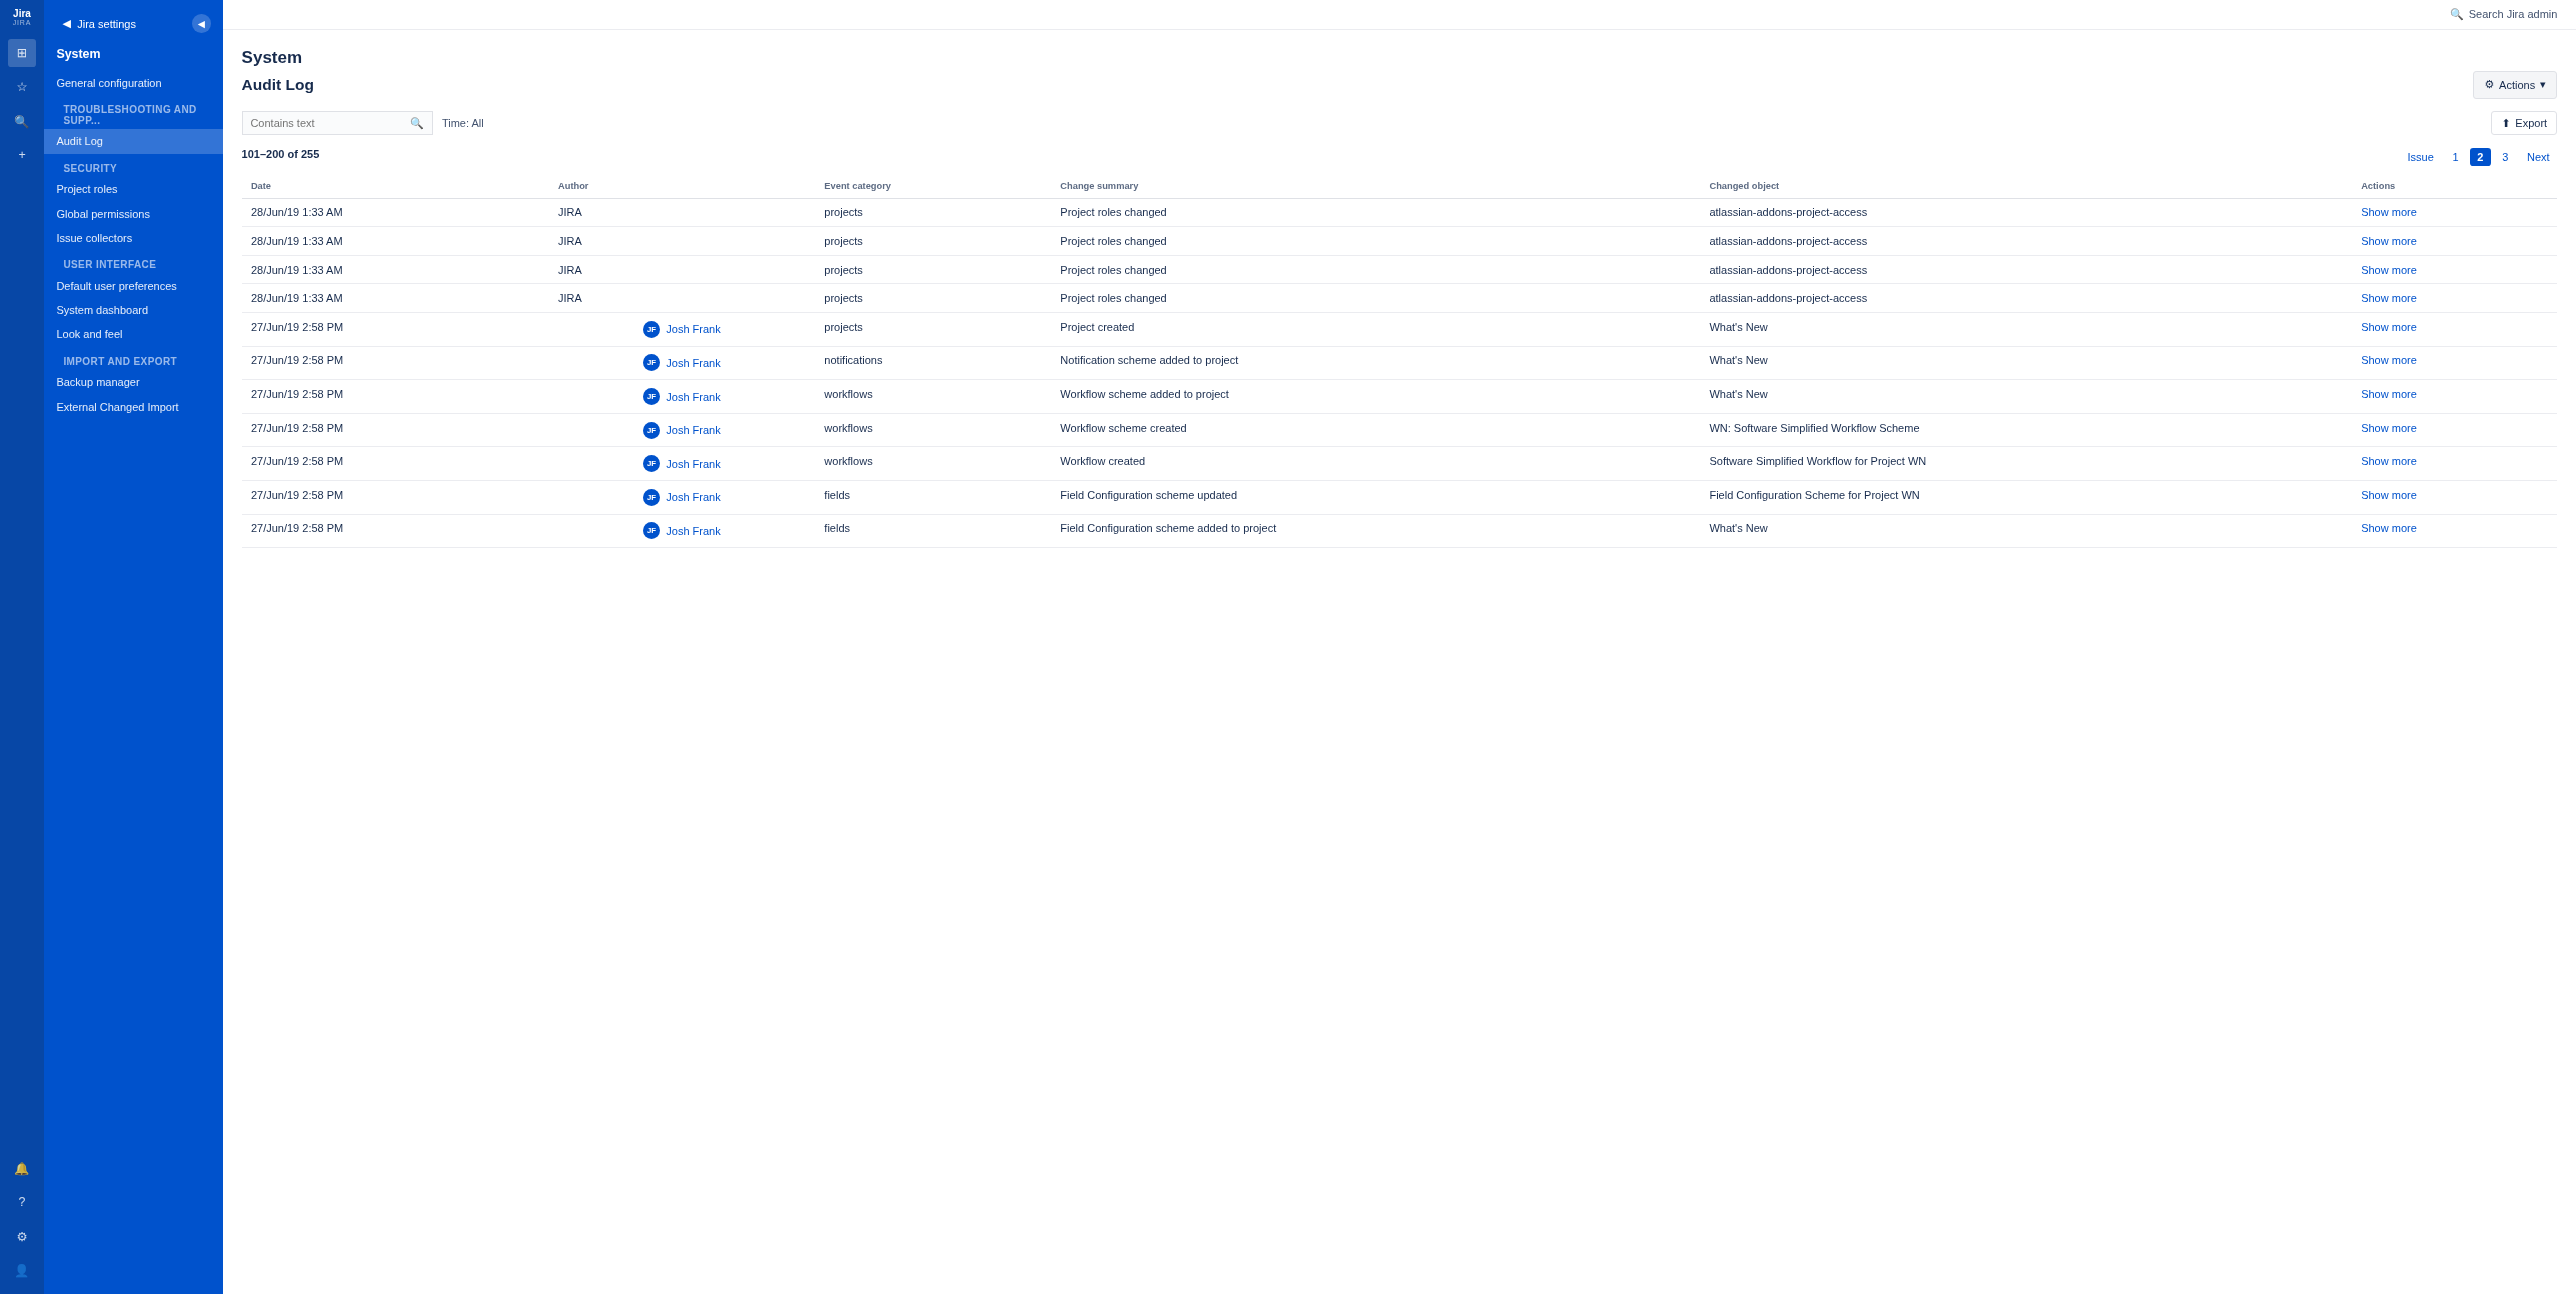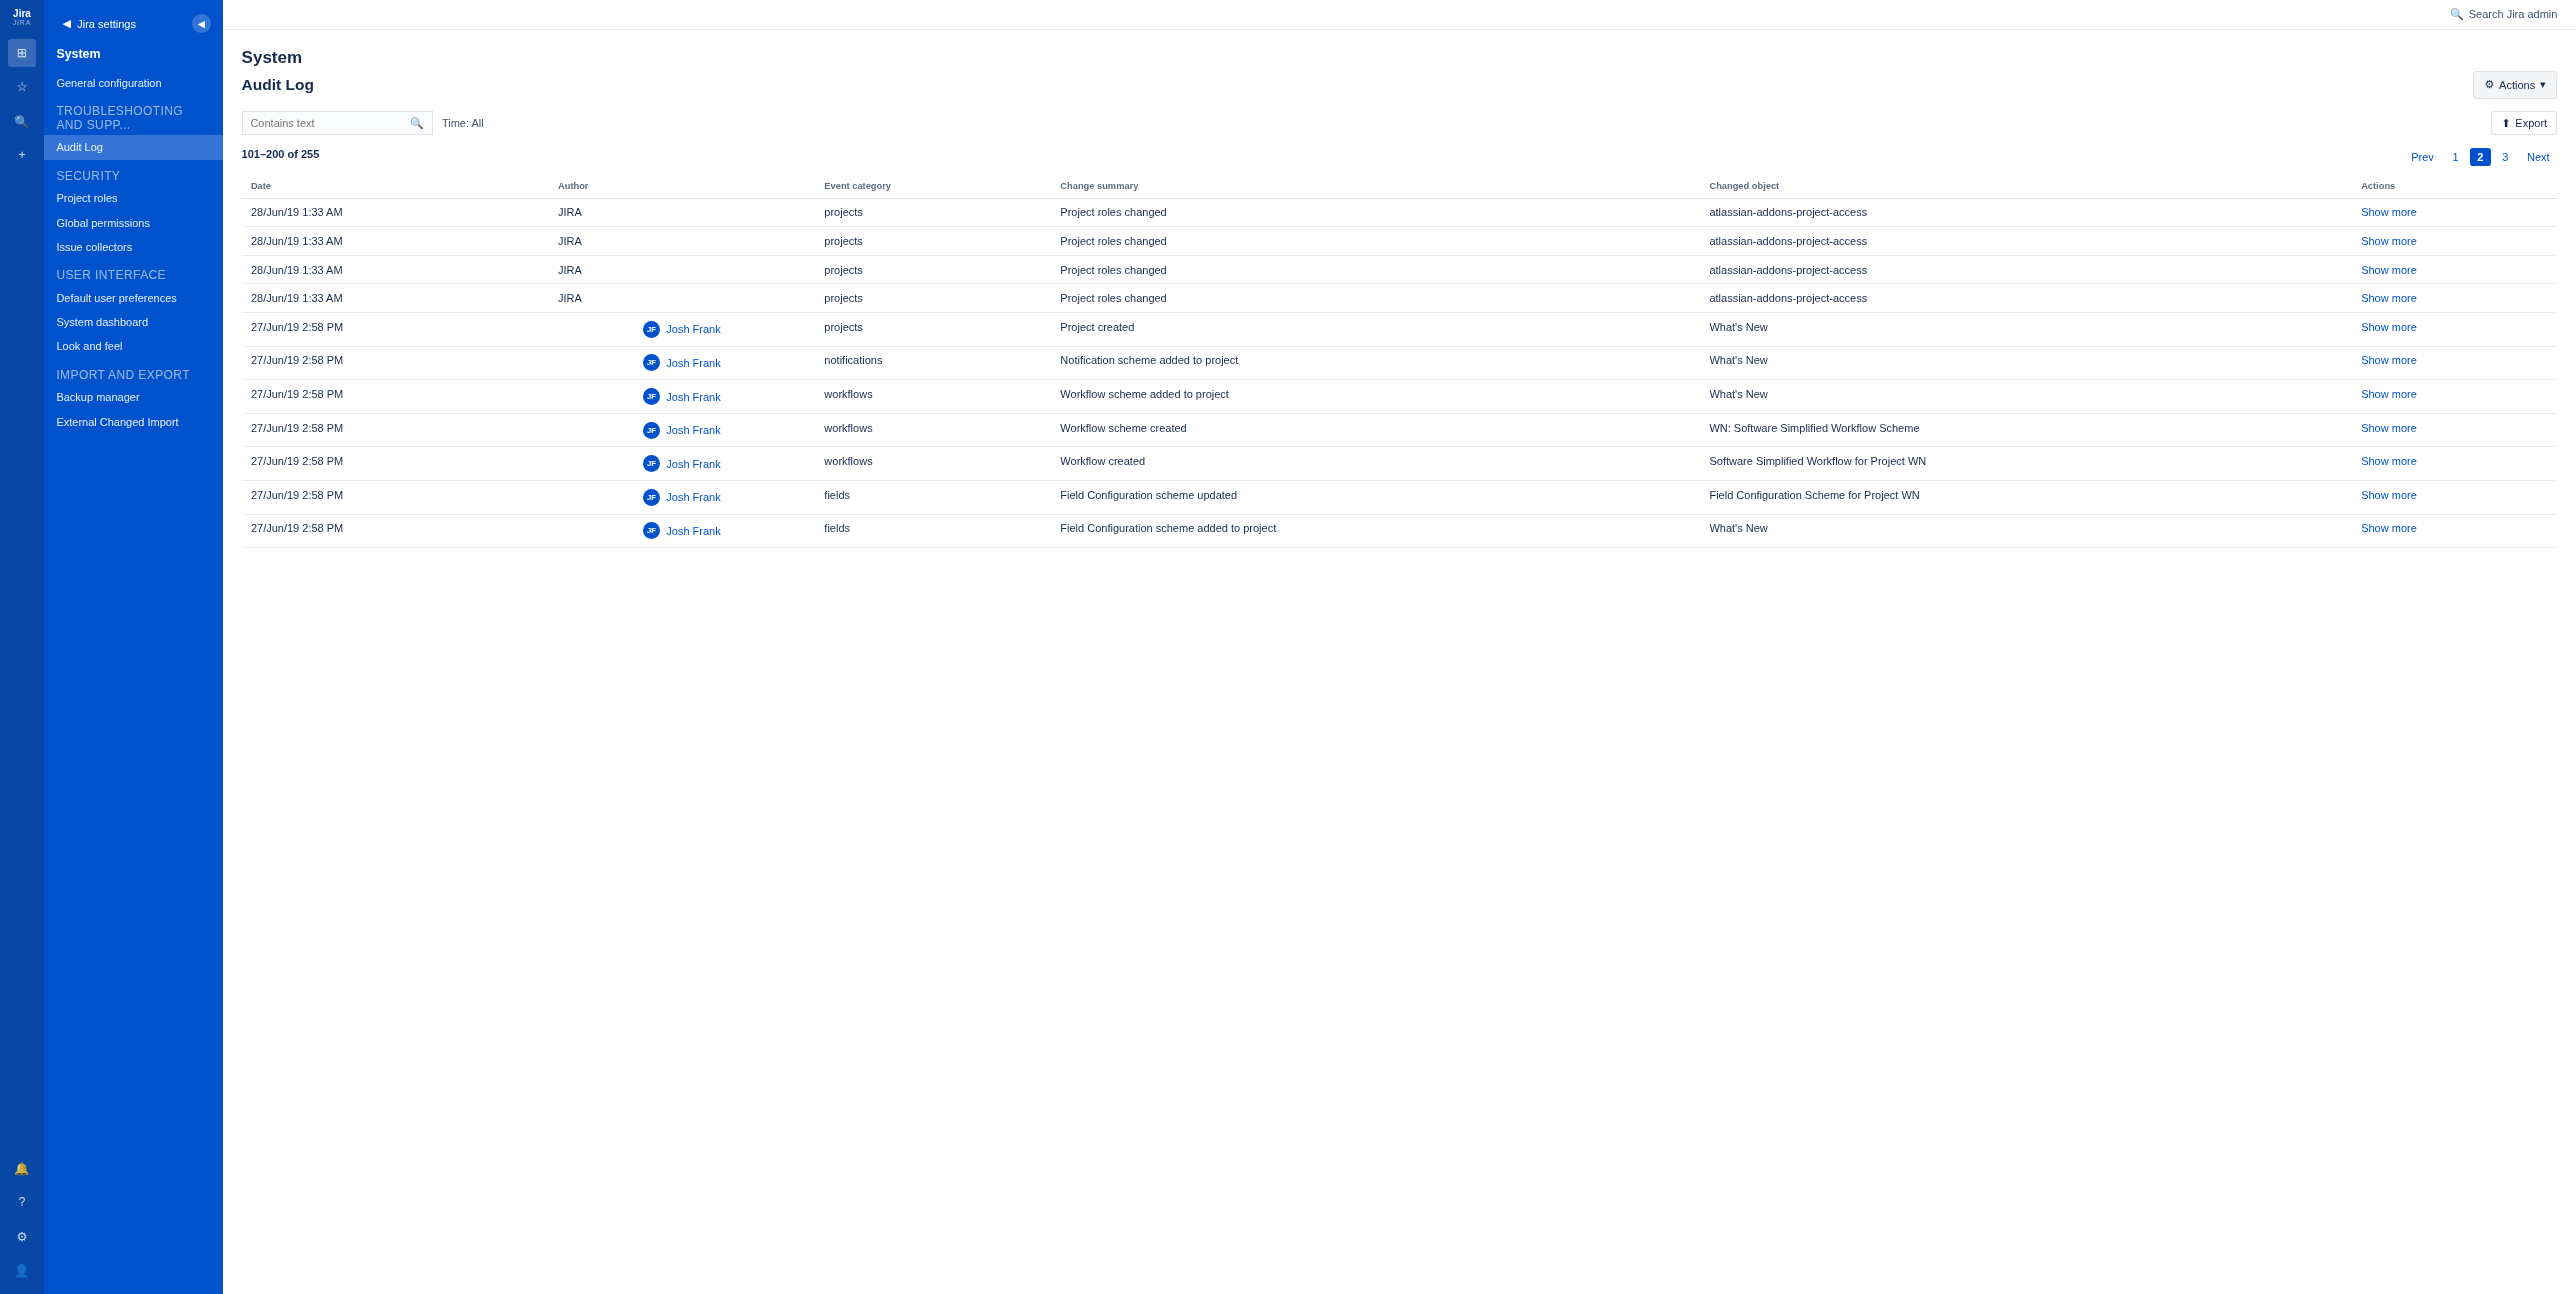--- a/index.html
+++ b/index.html
@@ -50,22 +50,22 @@
       color: #fff; font-size: 11px; font-weight: 500;
       padding: 4.7px 6.2px; border-radius: 3.1px;
     }
     .sidebar-collapse {
       width: 18.6px; height: 18.6px; border-radius: 50%;
       background: rgba(255,255,255,0.2);
       display: flex; align-items: center; justify-content: center;
       cursor: pointer; color: #fff; font-size: 9.3px;
     }
     .sidebar-section-label {
-      font-size: 12px; font-weight: 400; letter-spacing: 0.4px;
-      color: rgba(255,255,255,0.6); padding: 9.3px 12.4px 3.1px 12.4px; text-transform: uppercase;
+      font-size: 10px; font-weight: 700; letter-spacing: 0.4px;
+      color: rgba(255,255,255,0.6); padding: 9.3px 12.4px 3.1px 12.4px; text-transform: uppercase; margin-left: 7px;
     }
     .sidebar-item {
       padding: 6.2px 12.4px; cursor: pointer; color: rgba(255,255,255,0.9);
       font-size: 11px; border-radius: 0;
     }
     .sidebar-item.active { background: rgba(255,255,255,0.2); font-weight: 500; }
     .sidebar-main-label {
       font-size: 12.4px; font-weight: 600; color: #fff;
       padding: 6.2px 12.4px 9.3px 12.4px;
     }
@@ -236,21 +236,21 @@
       <span class="time-filter">Time: All</span>
       <button class="export-btn">
         <span>⬆</span>
         <span>Export</span>
       </button>
     </div>
 
     <div class="pagination-bar">
       <span class="record-count">101–200 of 255</span>
       <div class="pagination">
-        <a class="pagination-prev">Prev</a>
+        <a class="pagination-prev">Issue</a>
         <a class="pagination-page">1</a>
         <a class="pagination-page current">2</a>
         <a class="pagination-page">3</a>
         <a class="pagination-next">Next</a>
       </div>
     </div>
 
     <table>
       <thead>
         <tr>

